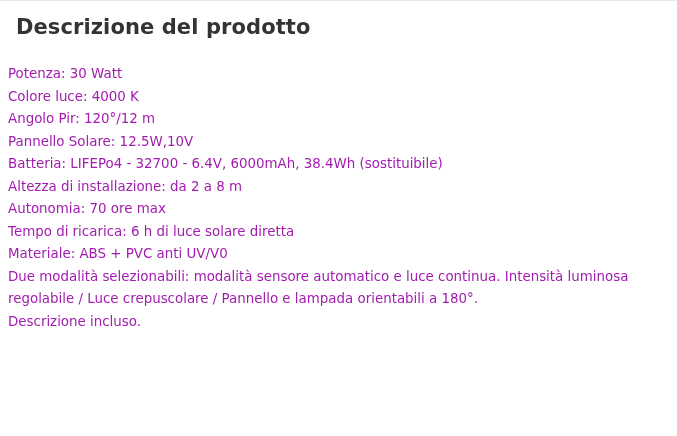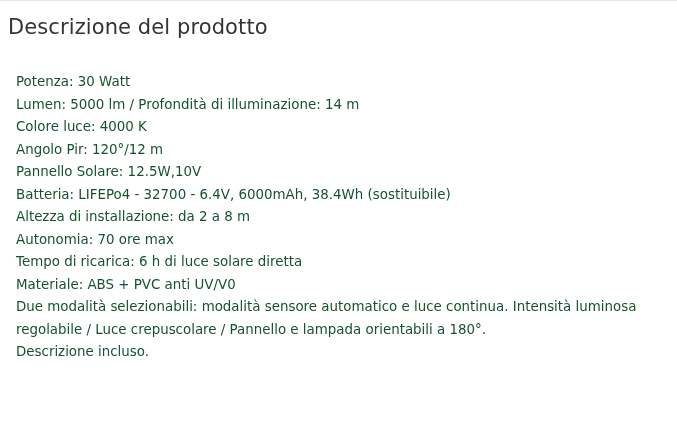--- a/index.html
+++ b/index.html
@@ -18,56 +18,55 @@
     .top-border {
       position: absolute;
       left: 0;
       top: 0;
       width: 677px;
       height: 1px;
       background: #e8e8e8;
     }
     .title {
       position: absolute;
-      left: 8px;
+      left: 16px;
       top: 15px;
       margin: 0;
       font-size: 21px;
-      font-weight: 400;
+      font-weight: 700;
       color: #333333;
       letter-spacing: 0.1px;
       white-space: nowrap;
     }
     .specs {
       position: absolute;
       left: 8px;
       top: 63px;
       width: 640px;
-      margin: 8px;
+      margin: 0;
       padding: 0;
       list-style: none;
       font-size: 13.4px;
       line-height: 22.5px;
-      color: #14532d;
+      color: #a21caf;
     }
     .specs li {
       margin: 0;
       padding: 0;
     }
   </style>
 </head>
 <body>
 
 <div class="top-border"></div>
 
 <h2 class="title">Descrizione del prodotto</h2>
 
 <ul class="specs">
   <li>Potenza: 30 Watt</li>
-  <li>Lumen: 5000 lm / Profondità di illuminazione: 14 m</li>
   <li>Colore luce: 4000 K</li>
   <li>Angolo Pir: 120°/12 m</li>
   <li>Pannello Solare: 12.5W,10V</li>
   <li>Batteria: LIFEPo4 - 32700 - 6.4V, 6000mAh, 38.4Wh (sostituibile)</li>
   <li>Altezza di installazione: da 2 a 8 m</li>
   <li>Autonomia: 70 ore max</li>
   <li>Tempo di ricarica: 6 h di luce solare diretta</li>
   <li>Materiale: ABS + PVC anti UV/V0</li>
   <li>Due modalità selezionabili: modalità sensore automatico e luce continua. Intensità luminosa regolabile / Luce crepuscolare / Pannello e lampada orientabili a 180°.</li>
   <li>Descrizione incluso.</li>

